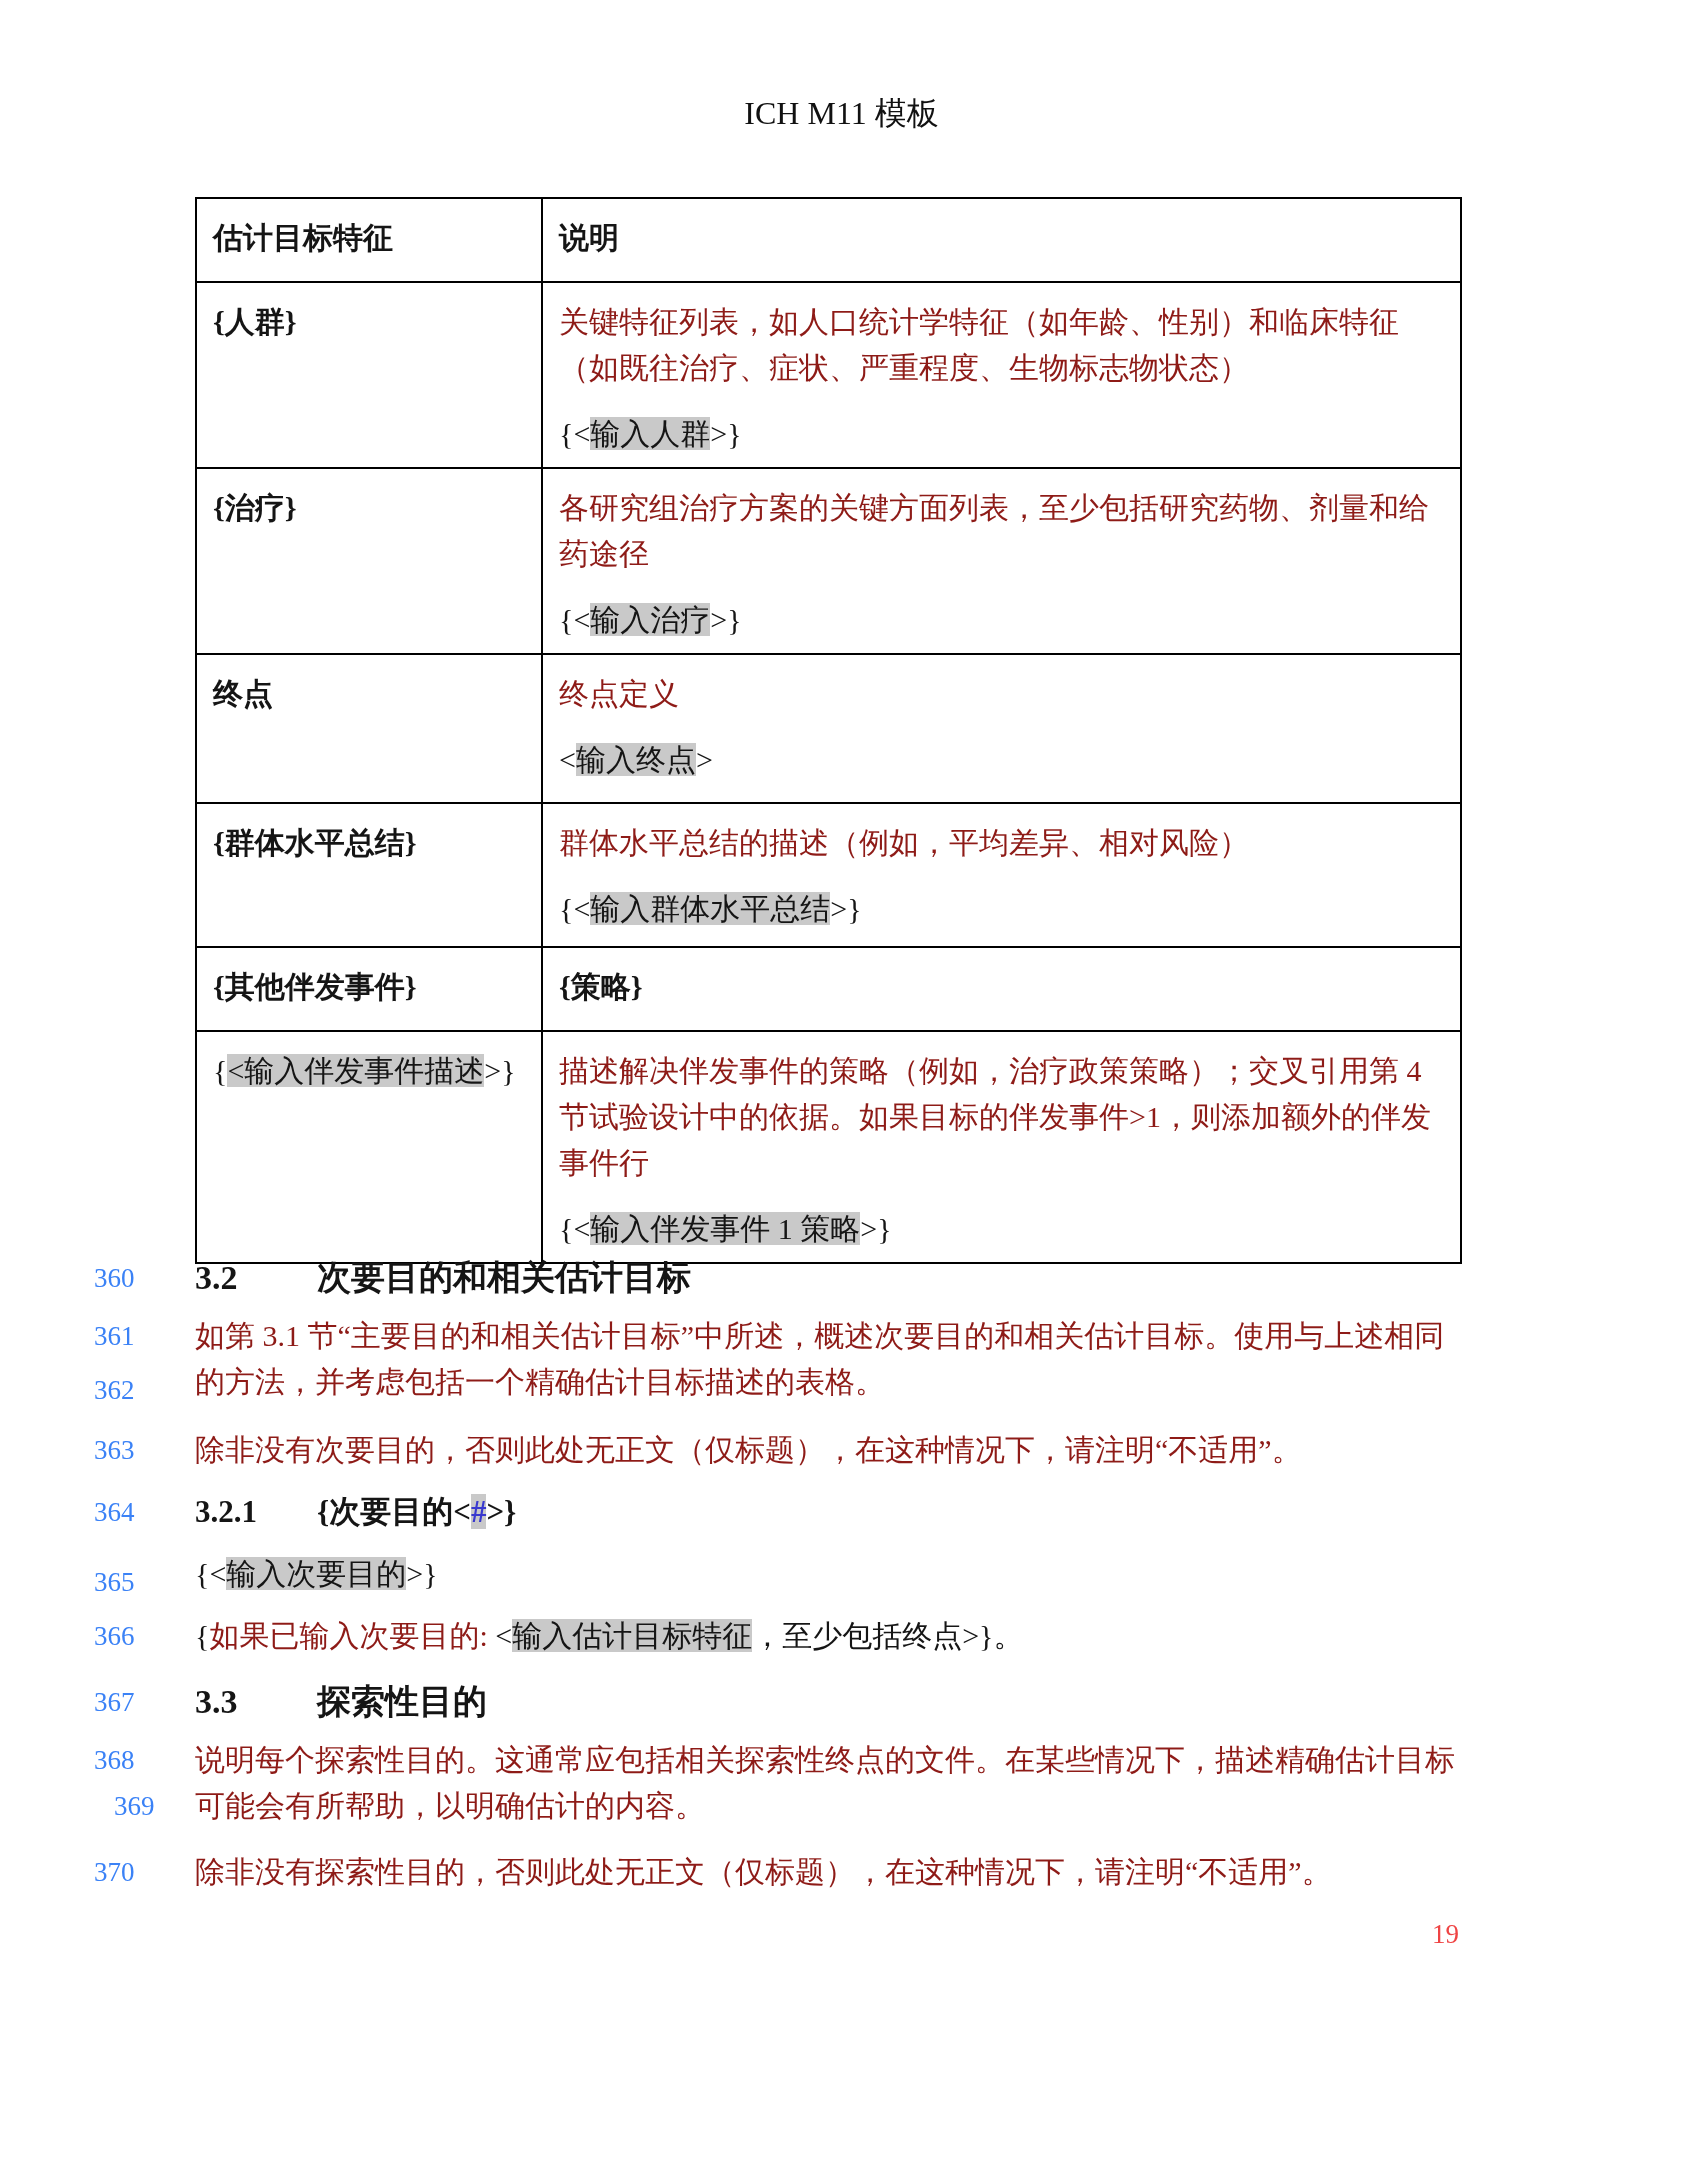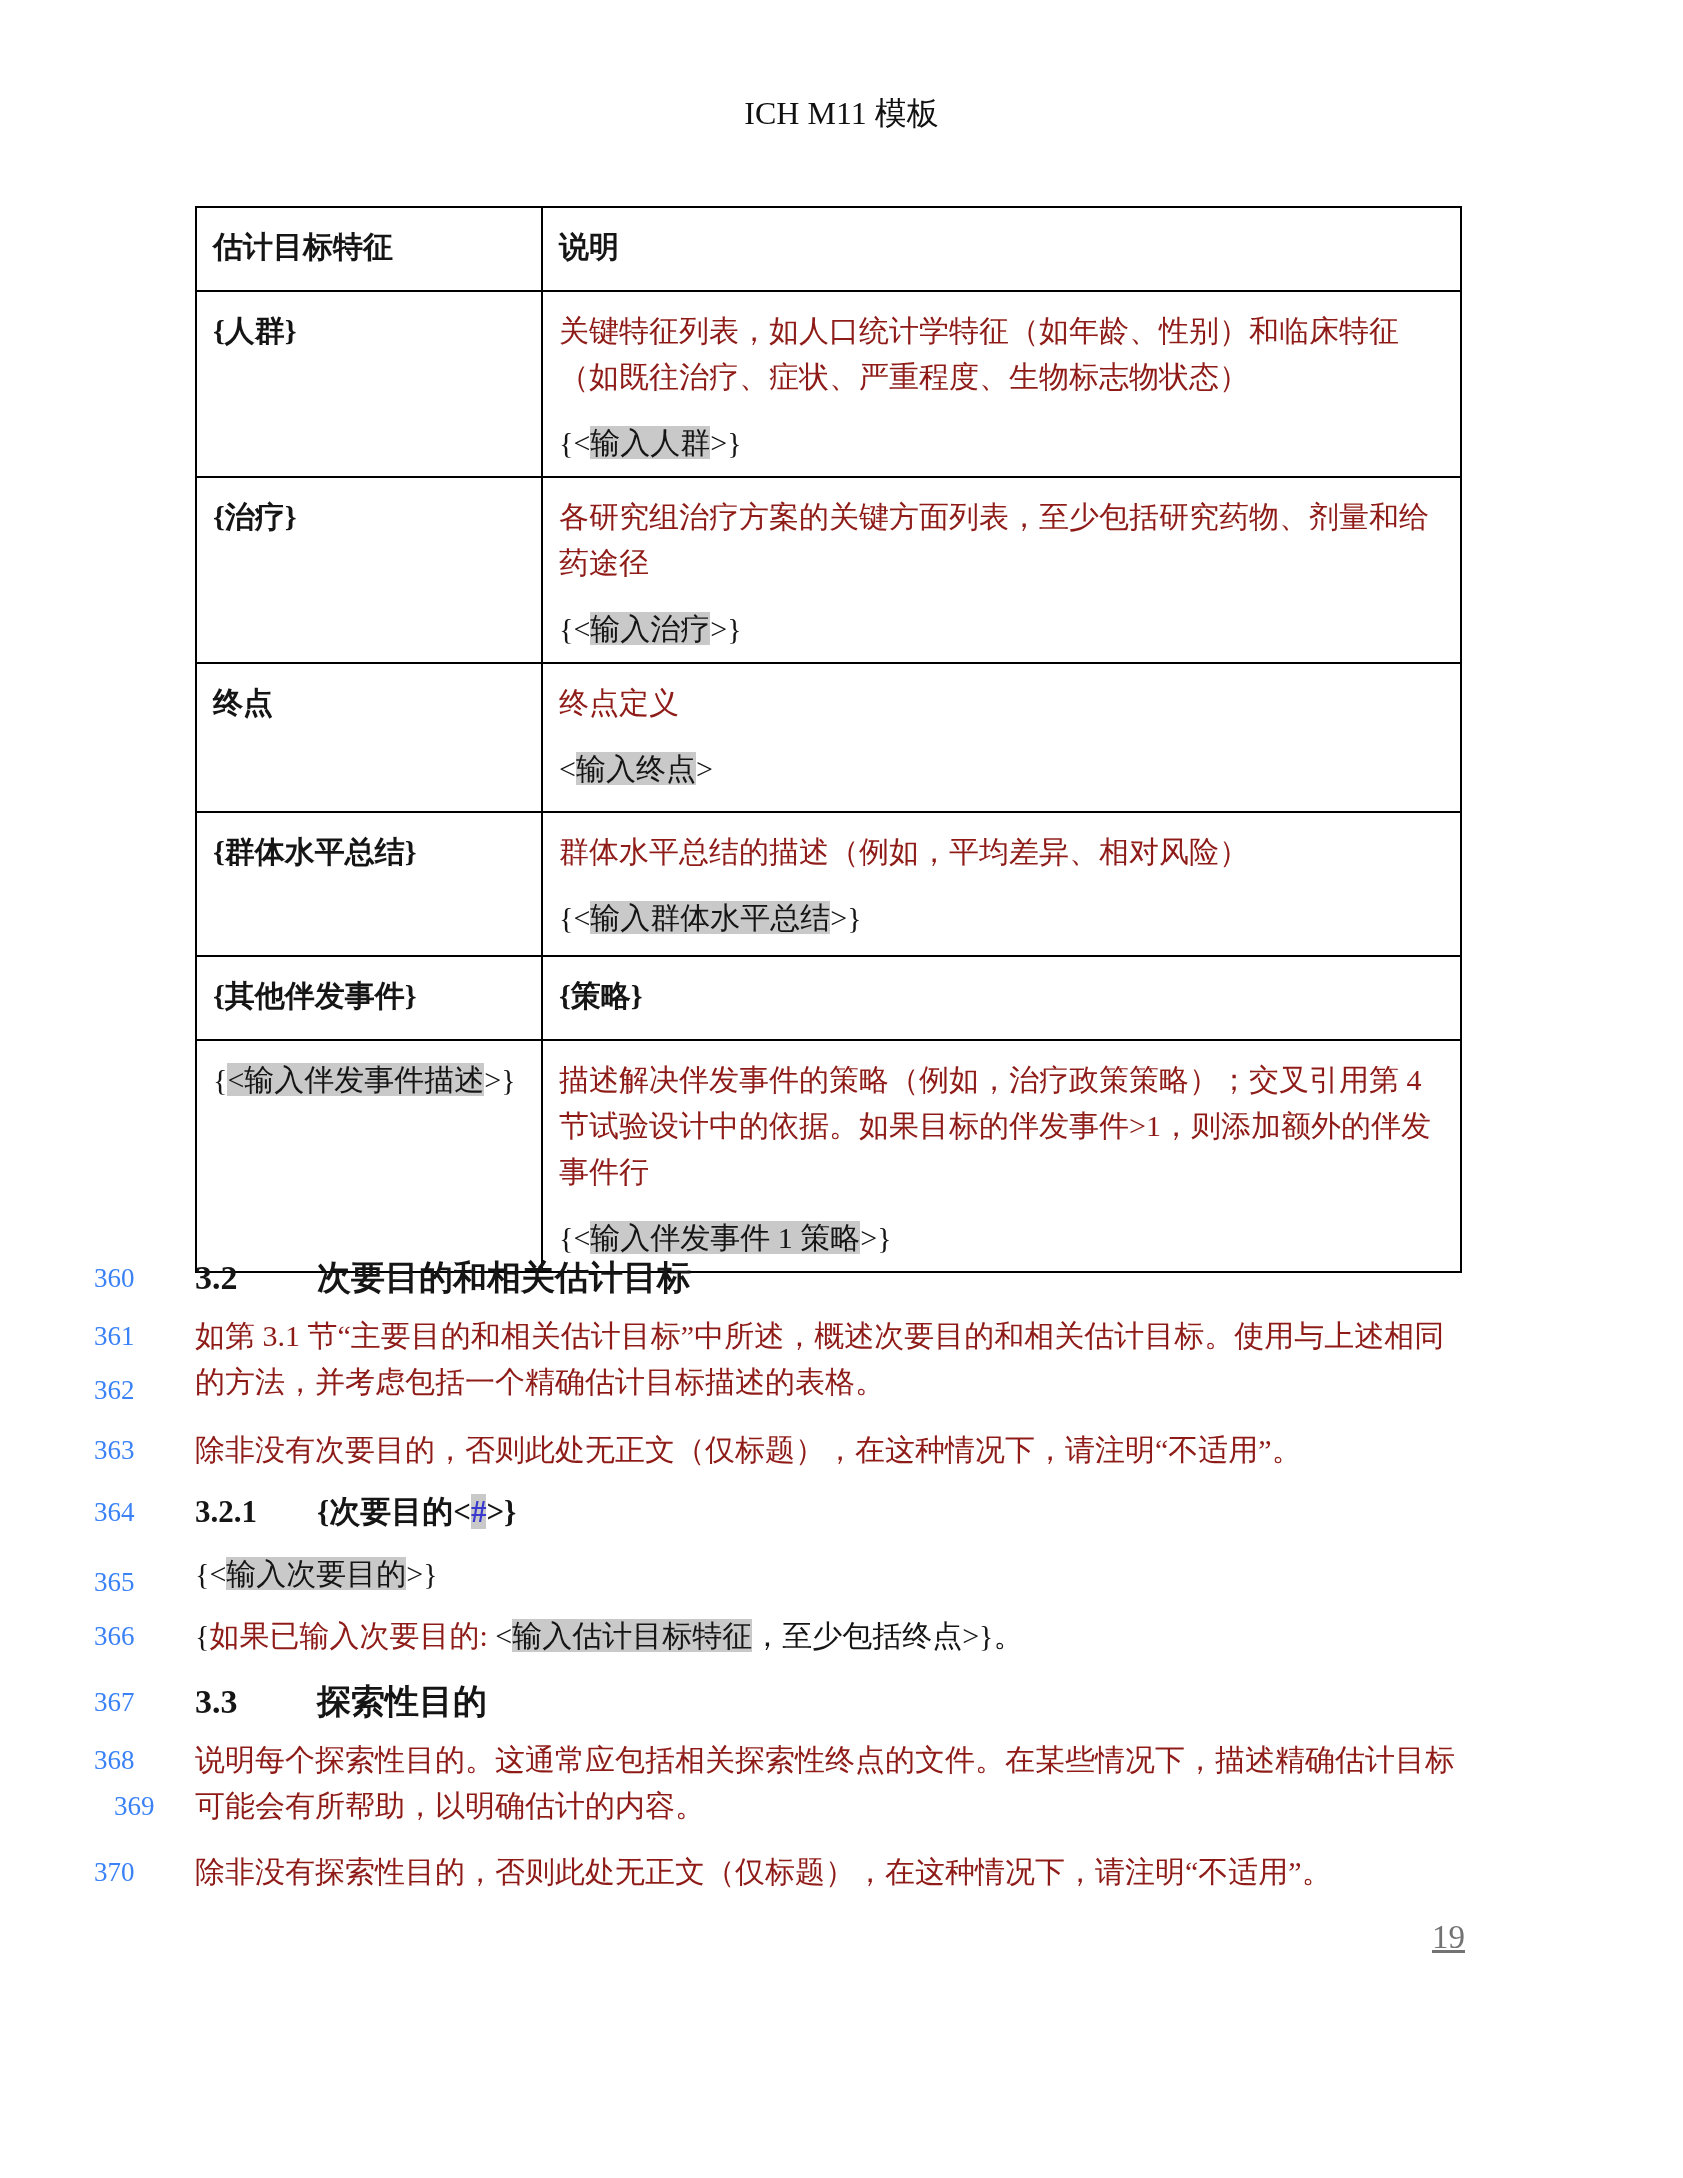--- a/index.html
+++ b/index.html
@@ -9,21 +9,21 @@
     background:#ffffff;
     font-family:"Liberation Serif","DejaVu Serif",serif;
     color:#151515;
     overflow:hidden;
   }
   .doc-header{
     position:absolute;left:0;top:91px;width:100%;
     text-align:center;font-size:32px;line-height:44px;color:#111;
   }
   .estimand-table{
-    position:absolute;left:195px;top:206px;width:1267px;
+    position:absolute;left:195px;top:197px;width:1267px;
     border-collapse:collapse;table-layout:fixed;
   }
   .estimand-table th,.estimand-table td{
     border:2px solid #000;vertical-align:top;
     padding:16px 16px 10px 16px;
     font-size:30px;line-height:46px;text-align:left;
   }
   .estimand-table th{font-weight:700;}
   tr.r0{height:84px;}  tr.r1{height:177px;} tr.r2{height:172px;}
   tr.r3{height:149px;} tr.r4{height:144px;} tr.r5{height:84px;}
@@ -43,21 +43,21 @@
     position:absolute;left:-101px;
     font-size:27px;line-height:46px;font-weight:400;color:#3b82f6;
   }
   .r-red{color:#8e1b17;}
   .r-b{font-weight:700;}
   .r-hl{background:#c9c9c9;}
   .r-blue{color:#3939cf;}
   .r-hnum{display:inline-block;width:122px;}
   .page-number{
     position:absolute;left:1432px;top:1919px;
-    font-size:33px;color:#737373;text-decoration:underline;
+    font-size:27px;color:#ef4444;
   }
 </style>
 </head>
 <body>
 
 <div class="page">
 
   <div class="doc-header">ICH M11 模板</div>
 
   <table class="estimand-table">

